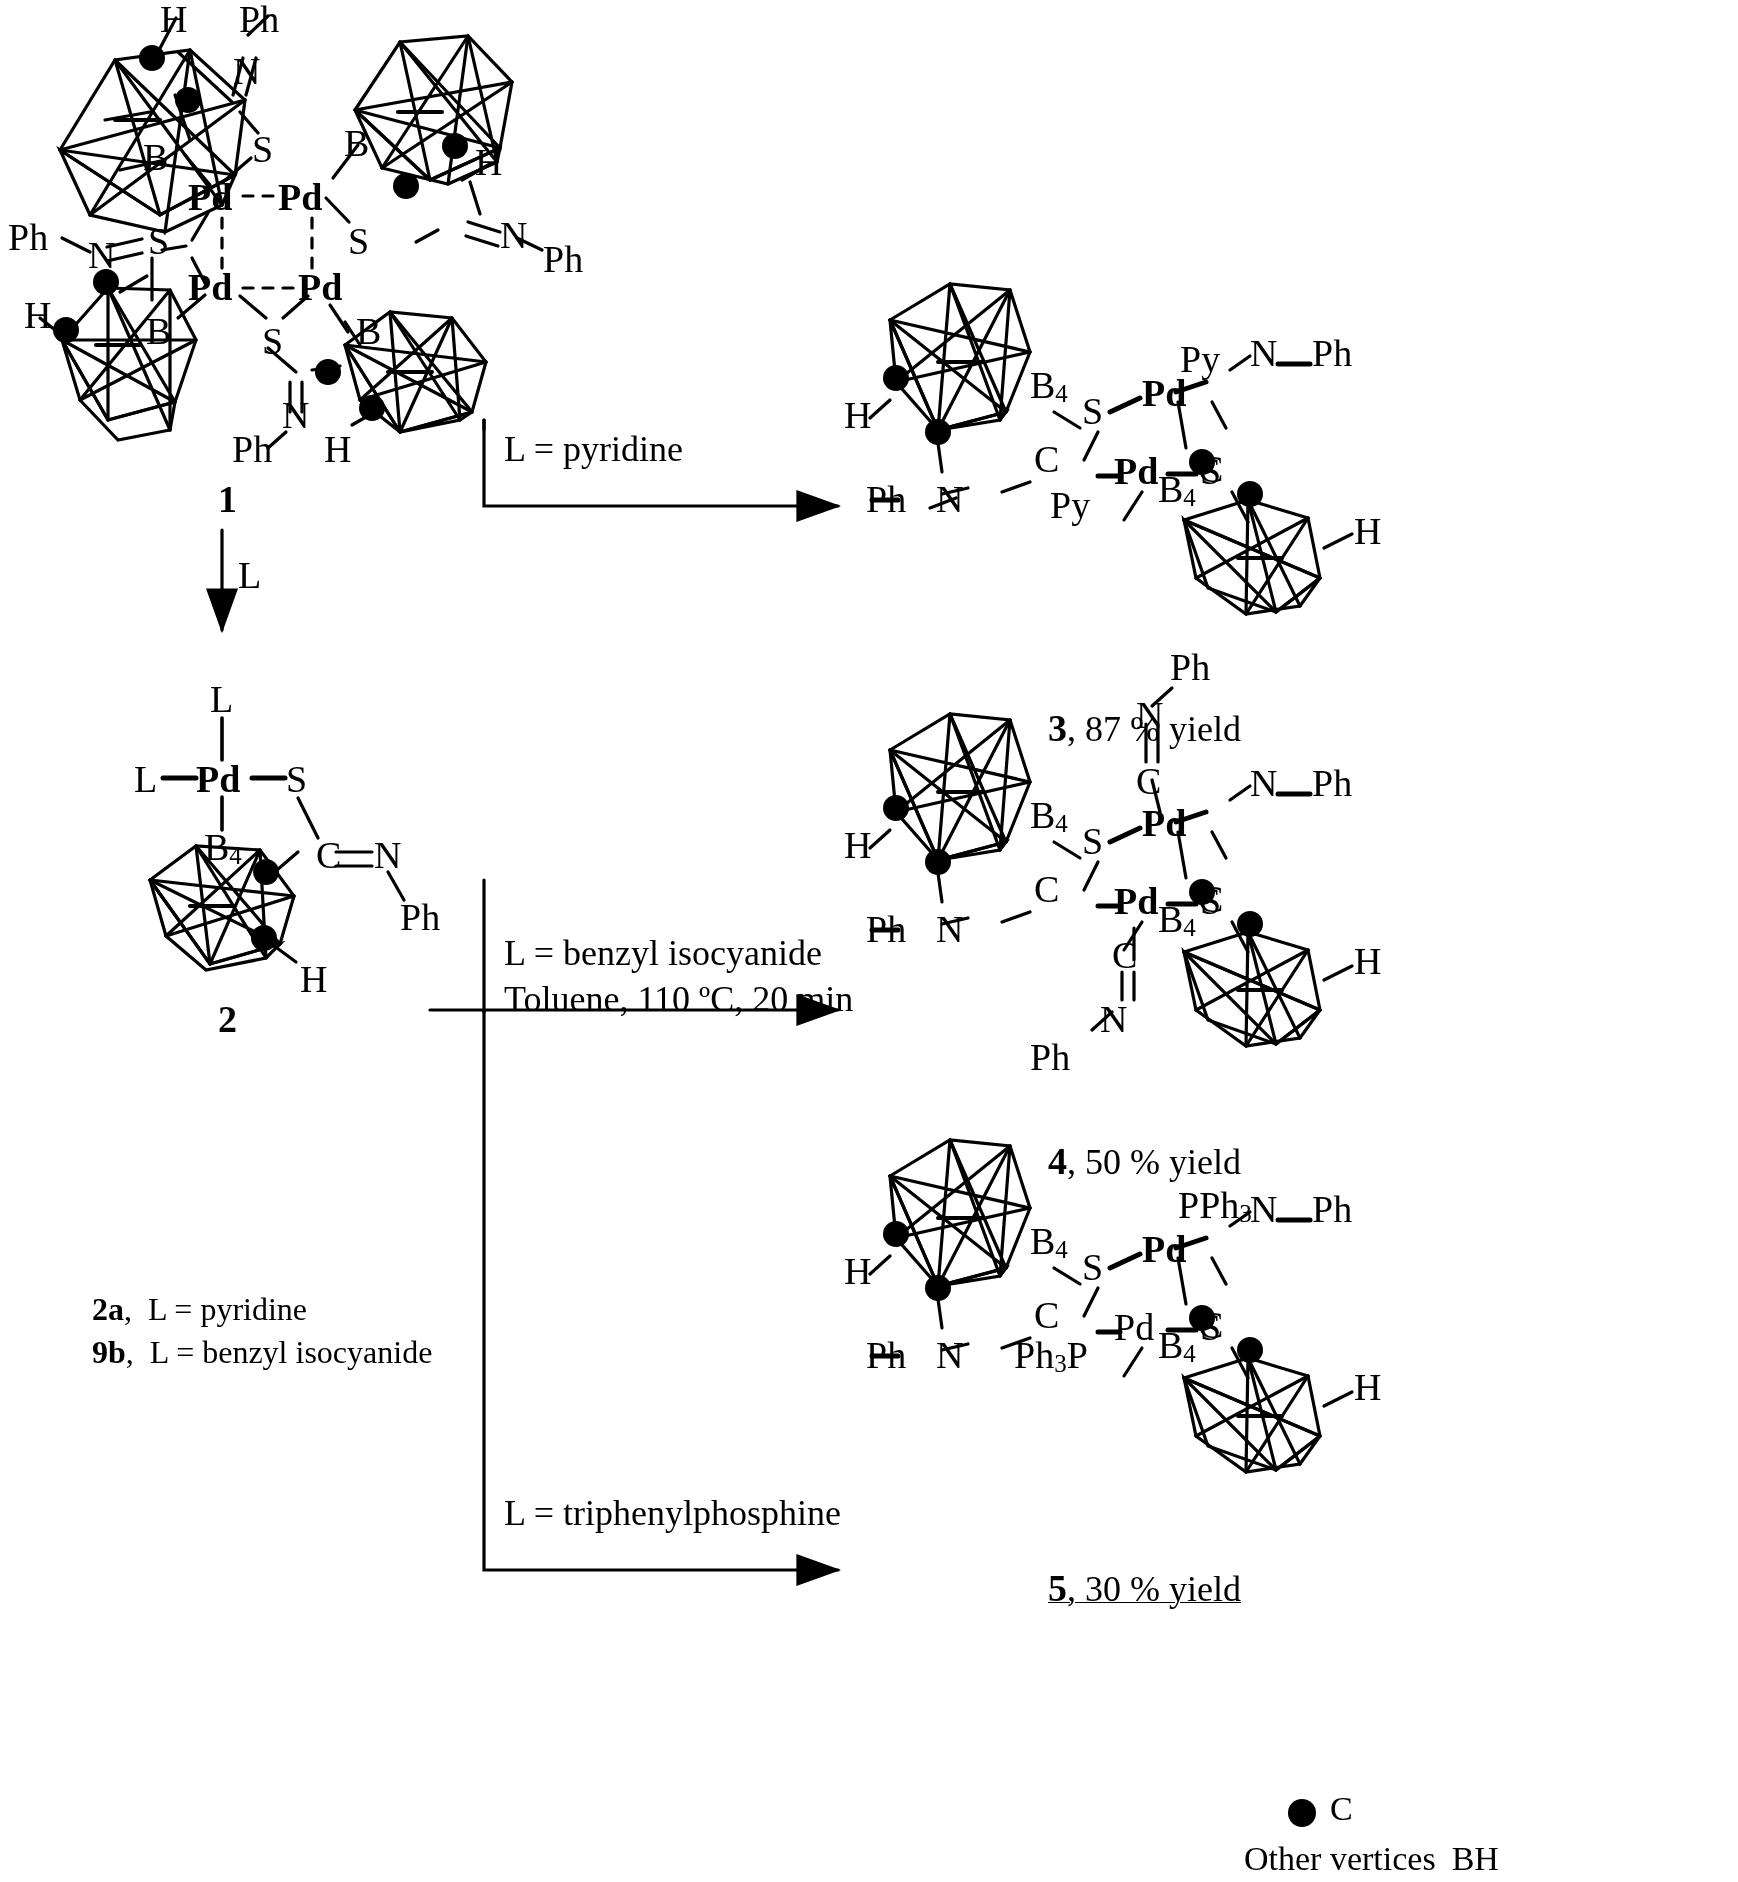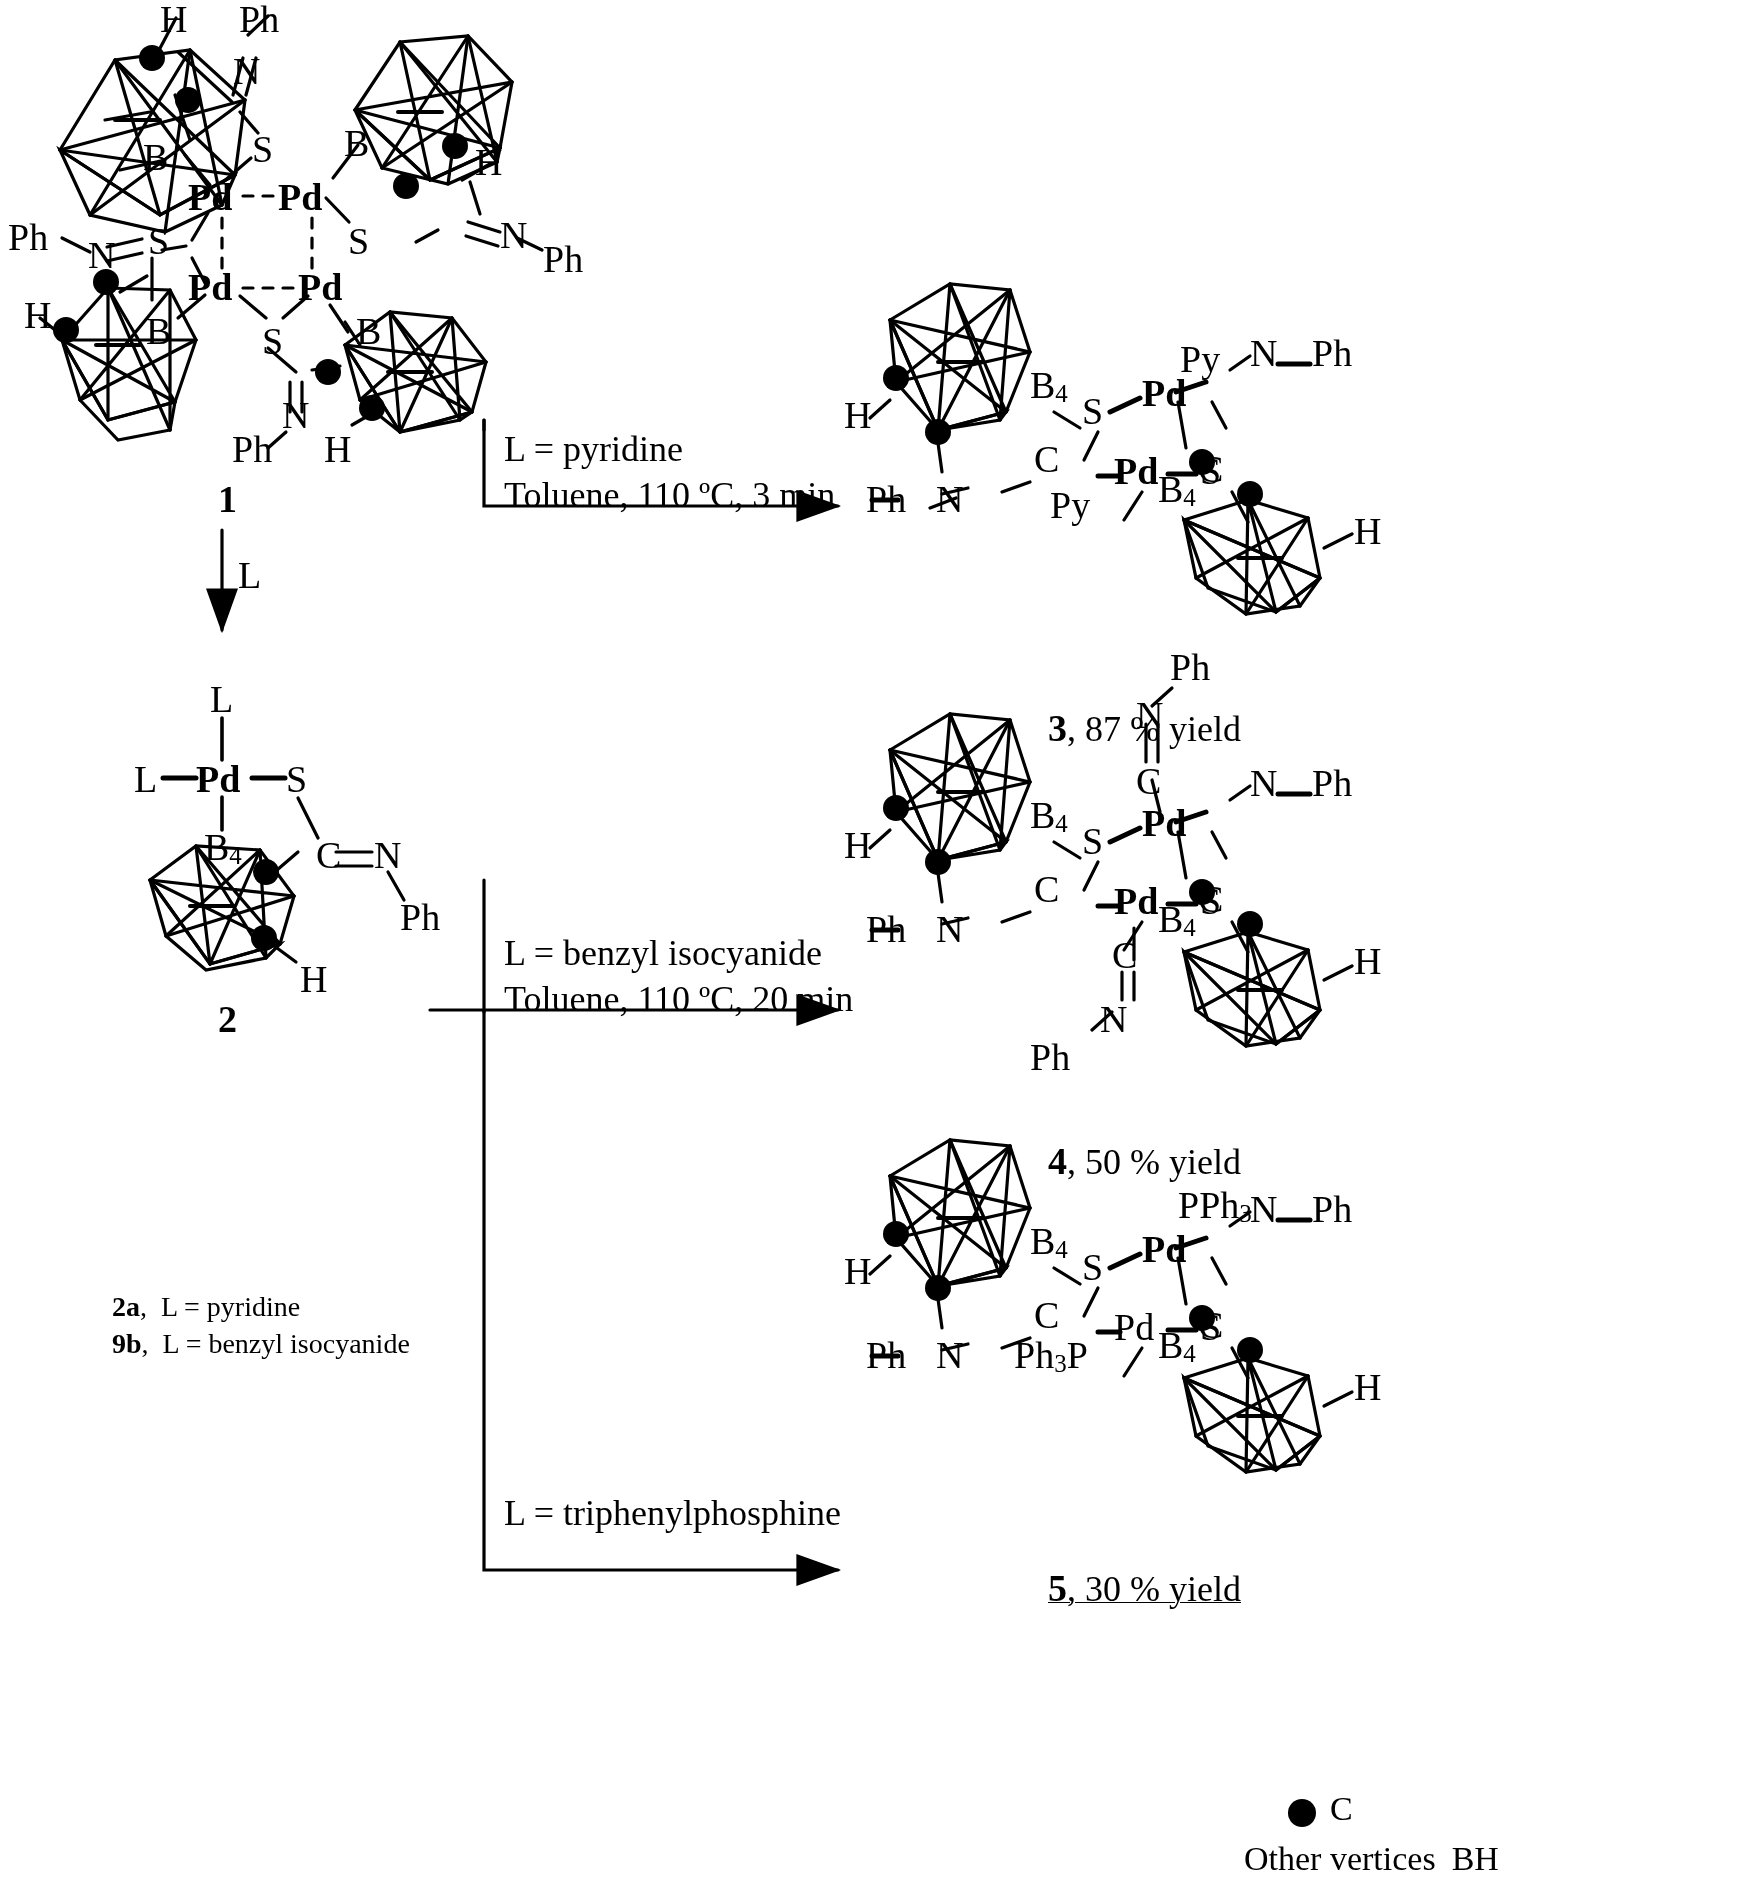--- a/index.html
+++ b/index.html
@@ -7,21 +7,21 @@
   .stage{position:absolute;left:0;top:0;width:1738px;height:1882px;}
   svg.layer{position:absolute;left:0;top:0;width:1738px;height:1882px;overflow:visible;}
   .lbl{position:absolute;white-space:nowrap;line-height:1;}
   .atom{font-size:38px;}
   .atom-b{font-size:38px;font-weight:bold;}
   .sub{font-size:25px;vertical-align:sub;}
   .cond{font-size:36px;line-height:1.28;}
   .cpdnum{font-size:38px;font-weight:bold;}
   .yieldtxt{font-size:36px;}
   .legend{font-size:34px;}
-  .ligrow{font-size:28px;line-height:1.33;white-space:nowrap;margin-left:20px;}
+  .ligrow{font-size:32px;line-height:1.33;white-space:nowrap;}
   .ligrow b{font-weight:bold;}
 </style>
 </head>
 <body>
 
 <div class="stage">
 
   <svg class="layer" viewBox="0 0 1738 1882">
     <defs>
       <marker id="arrowhead" markerWidth="14" markerHeight="10" refX="13" refY="5" orient="auto">
@@ -323,21 +323,20 @@
   </span>
   <span class="lbl cpdnum" style="left:218px;top:1000px;">2</span>
 
   <div style="position:absolute;left:92px;top:1288px;">
     <div class="ligrow"><b>2a</b><span>,</span>&nbsp;&nbsp;<span>L = pyridine</span></div>
     <div class="ligrow"><b>9b</b><span>,</span>&nbsp;&nbsp;<span>L = benzyl isocyanide</span></div>
   </div>
 
   <div class="cond" style="position:absolute;left:504px;top:426px;">
     <div>L = pyridine</div>
-    <div>Toluene, 110 ºC, 3 min</div>
   </div>
   <div class="cond" style="position:absolute;left:504px;top:930px;">
     <div>L = benzyl isocyanide</div>
     <div>Toluene, 110 ºC, 20 min</div>
   </div>
   <div class="cond" style="position:absolute;left:504px;top:1490px;">
     <div>L = triphenylphosphine</div>
   </div>
 
   <span class="lbl atom" style="left:844px;top:396px;">H</span>

